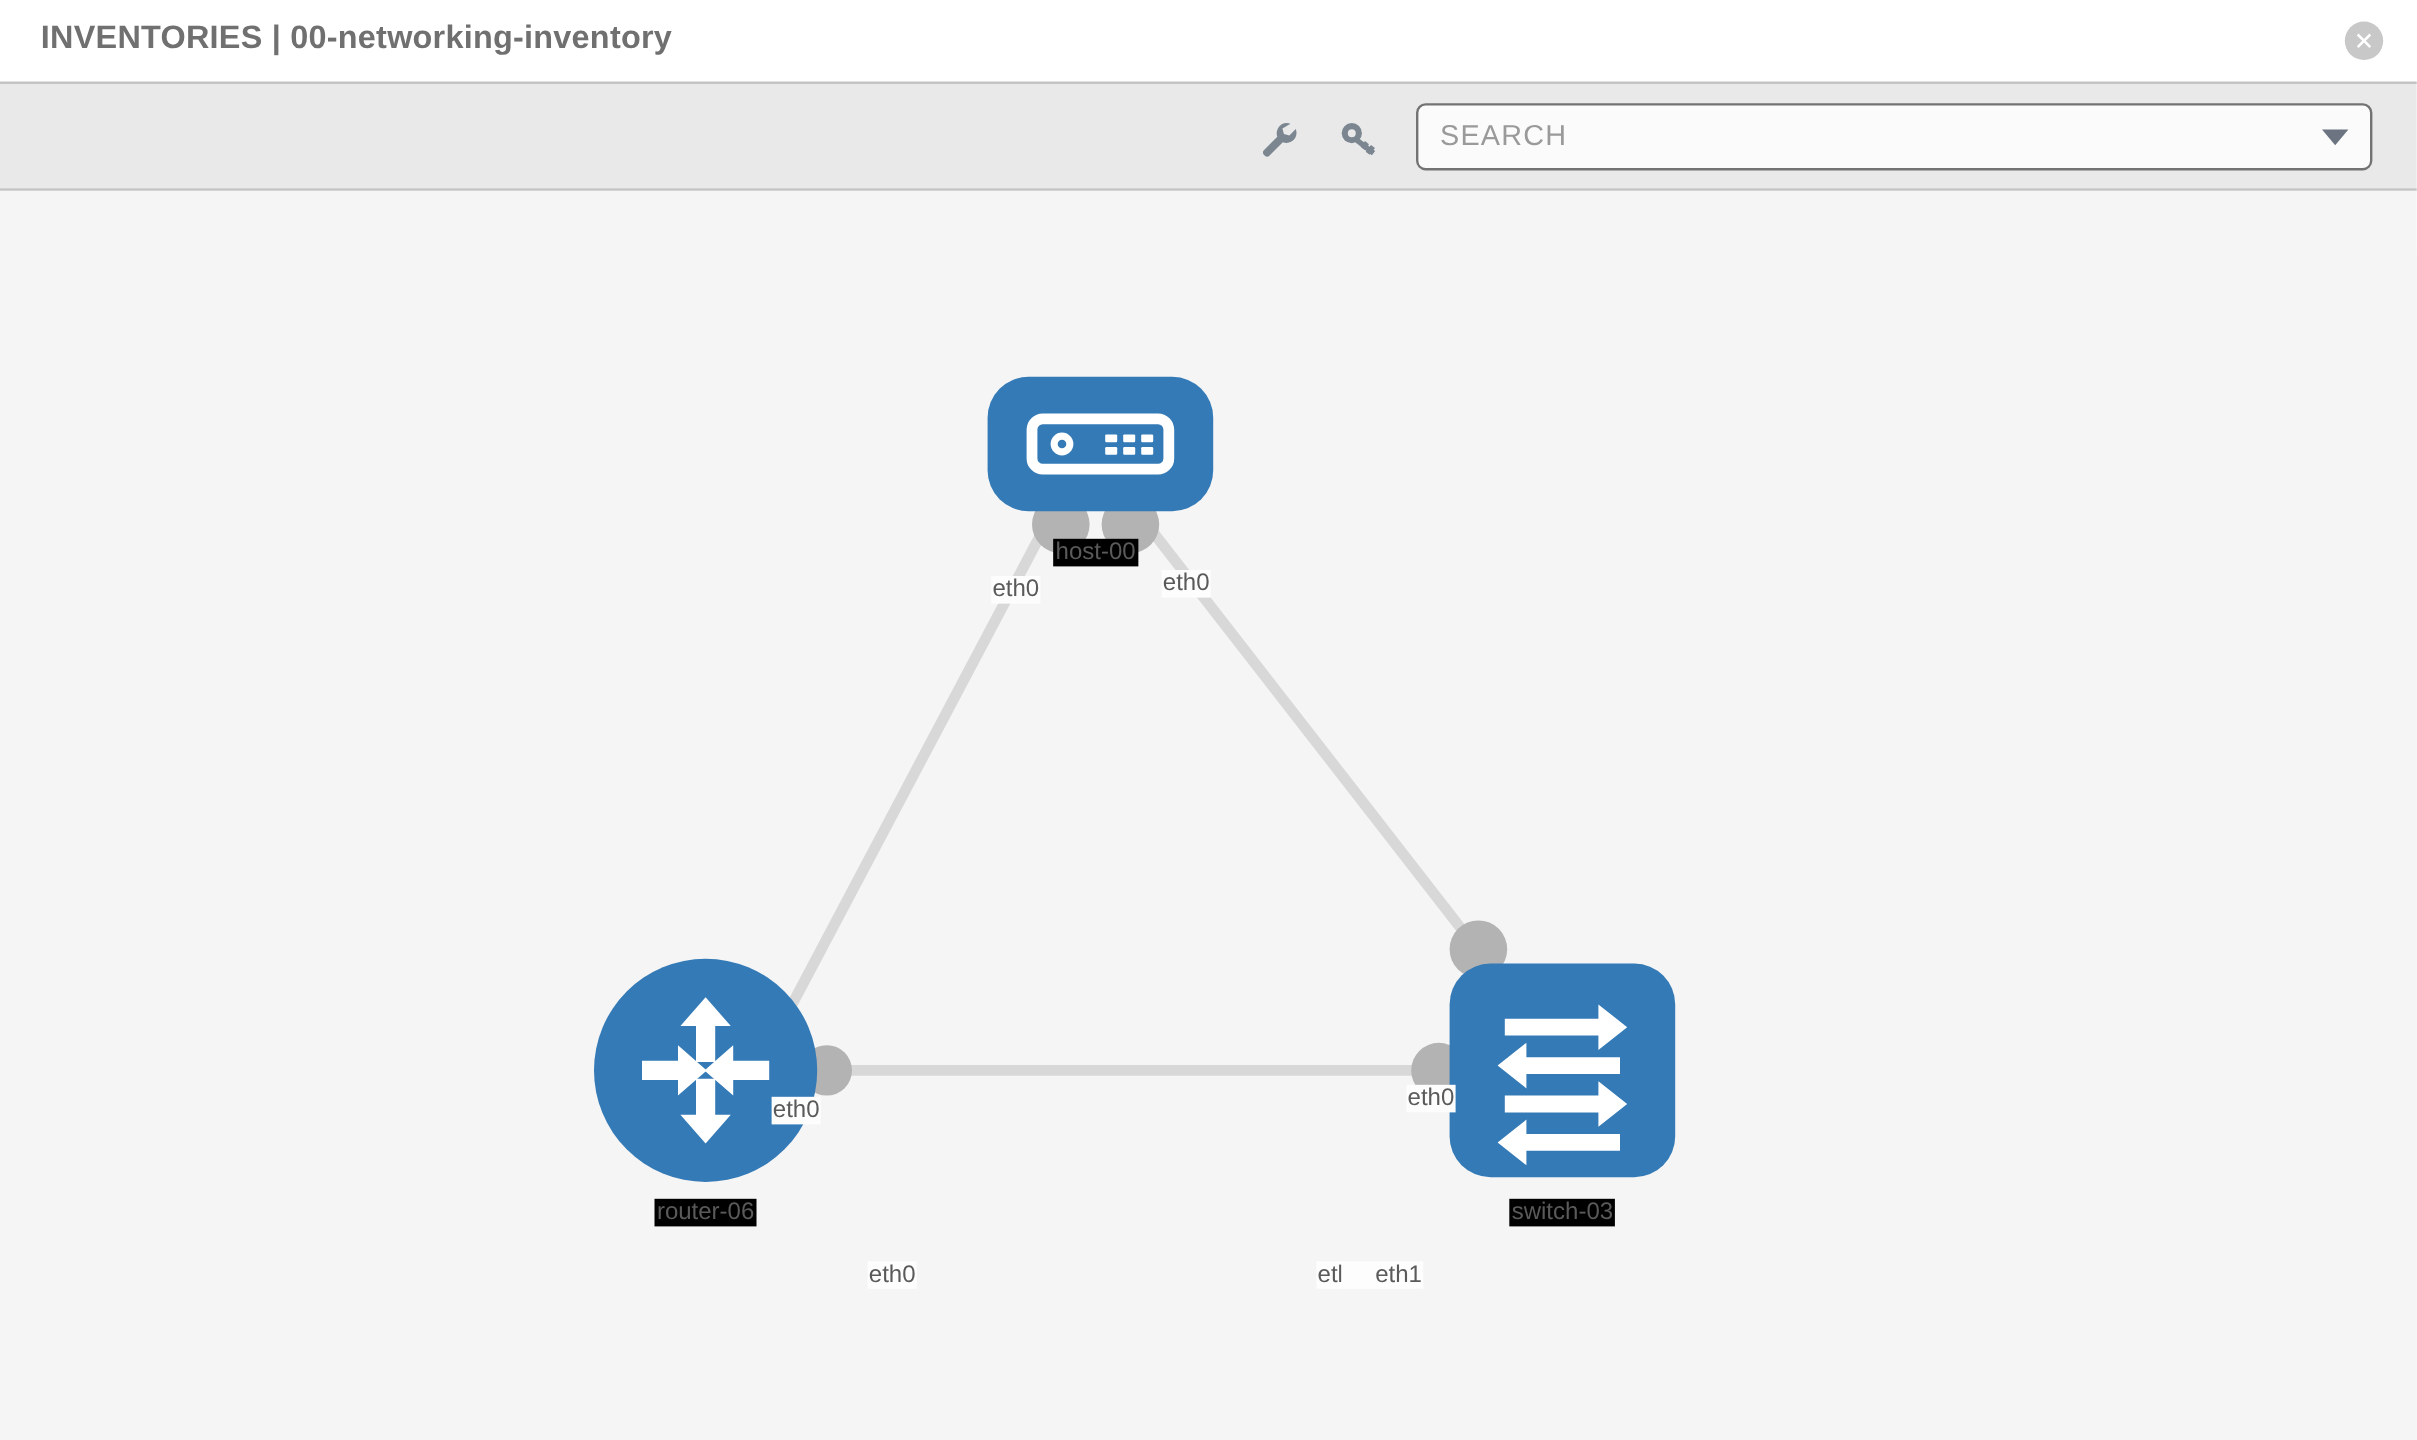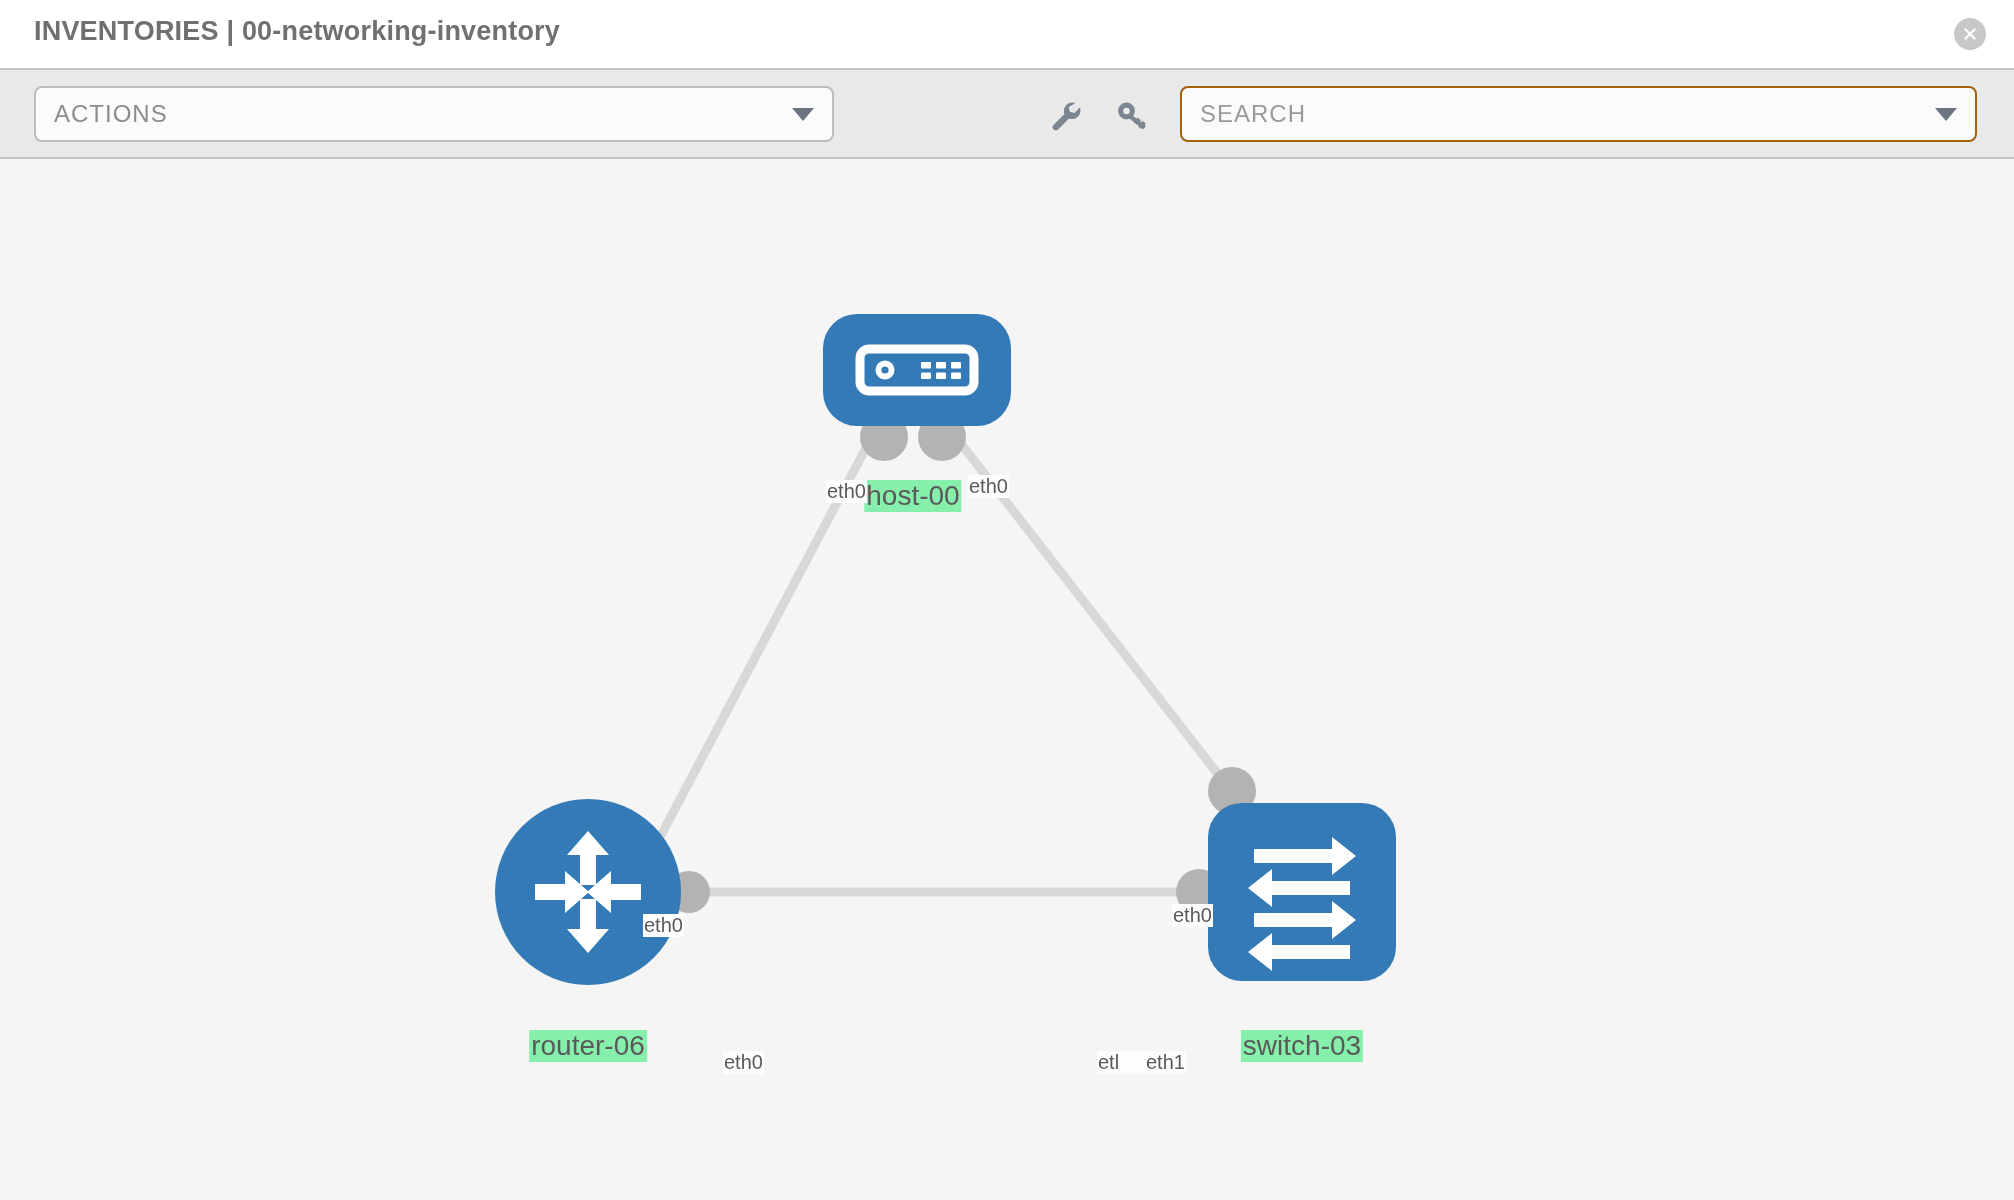--- a/index.html
+++ b/index.html
@@ -107,21 +107,21 @@
   .tool-icon.key    { left: 1113px; }
   .tool-icon svg { display: block; }
 
   .search-select {
     position: absolute;
     left: 1180px;
     top: 16px;
     width: 797px;
     height: 56px;
     background: #fbfbfb;
-    border: 2px solid #a16207;
+    border: 2px solid #737373;
     border-radius: 8px;
     display: flex;
     align-items: center;
     padding: 0 18px;
     cursor: text;
   }
 
   .search-label {
     font-size: 24px;
     color: #9a9a9a;
@@ -142,28 +142,27 @@
   .topology-svg {
     position: absolute;
     left: 0; top: 0;
     width: 2014px;
     height: 1041px;
   }
 
   
   .node-label {
     position: absolute;
-    font-size: 28px;
+    font-size: 20px;
     color: #5a5a5a;
-    background: #86efac;
+    background: #000000;
     white-space: nowrap;
     transform: translateX(-50%);
     padding: 0 2px;
     line-height: 1.15;
-    margin-top: 31px;
   }
 
   .edge-label {
     position: absolute;
     font-size: 20px;
     color: #5a5a5a;
     background: #fdfdfd;
     white-space: nowrap;
     padding: 0 1px;
     line-height: 1.15;
@@ -179,24 +178,20 @@
     <div class="page-title">INVENTORIES | 00-networking-inventory</div>
     <div class="close-btn">
       <svg width="20" height="20" viewBox="0 0 20 20">
         <path d="M5.5 4 L10 8.5 L14.5 4 L16 5.5 L11.5 10 L16 14.5 L14.5 16 L10 11.5 L5.5 16 L4 14.5 L8.5 10 L4 5.5 Z" fill="#ffffff"></path>
       </svg>
     </div>
   </div>
 
   <div class="toolbar">
 
-    <div class="actions-select">
-      <span class="actions-label">ACTIONS</span>
-      <span class="caret"></span>
-    </div>
 
     <div class="tool-icon wrench">
       <svg width="40" height="40" viewBox="0 0 40 40">
         <g fill="#7b8691">
           <path d="M30.4 7.2 c-3.8-1.6-8.3-0.1-10.4 3.6 -1.3 2.3-1.4 4.9-0.6 7.2 L8.2 29.2 c-1 1-1 2.7 0 3.7 l0.9 0.9 c1 1 2.7 1 3.7 0 L24 22.6 c2.3 0.8 4.9 0.7 7.2-0.6 3.7-2.1 5.2-6.6 3.6-10.4 l-5.3 5.3 -4.6-1.2 -1.2-4.6 Z"></path>
         </g>
       </svg>
     </div>
 
     <div class="tool-icon key">

